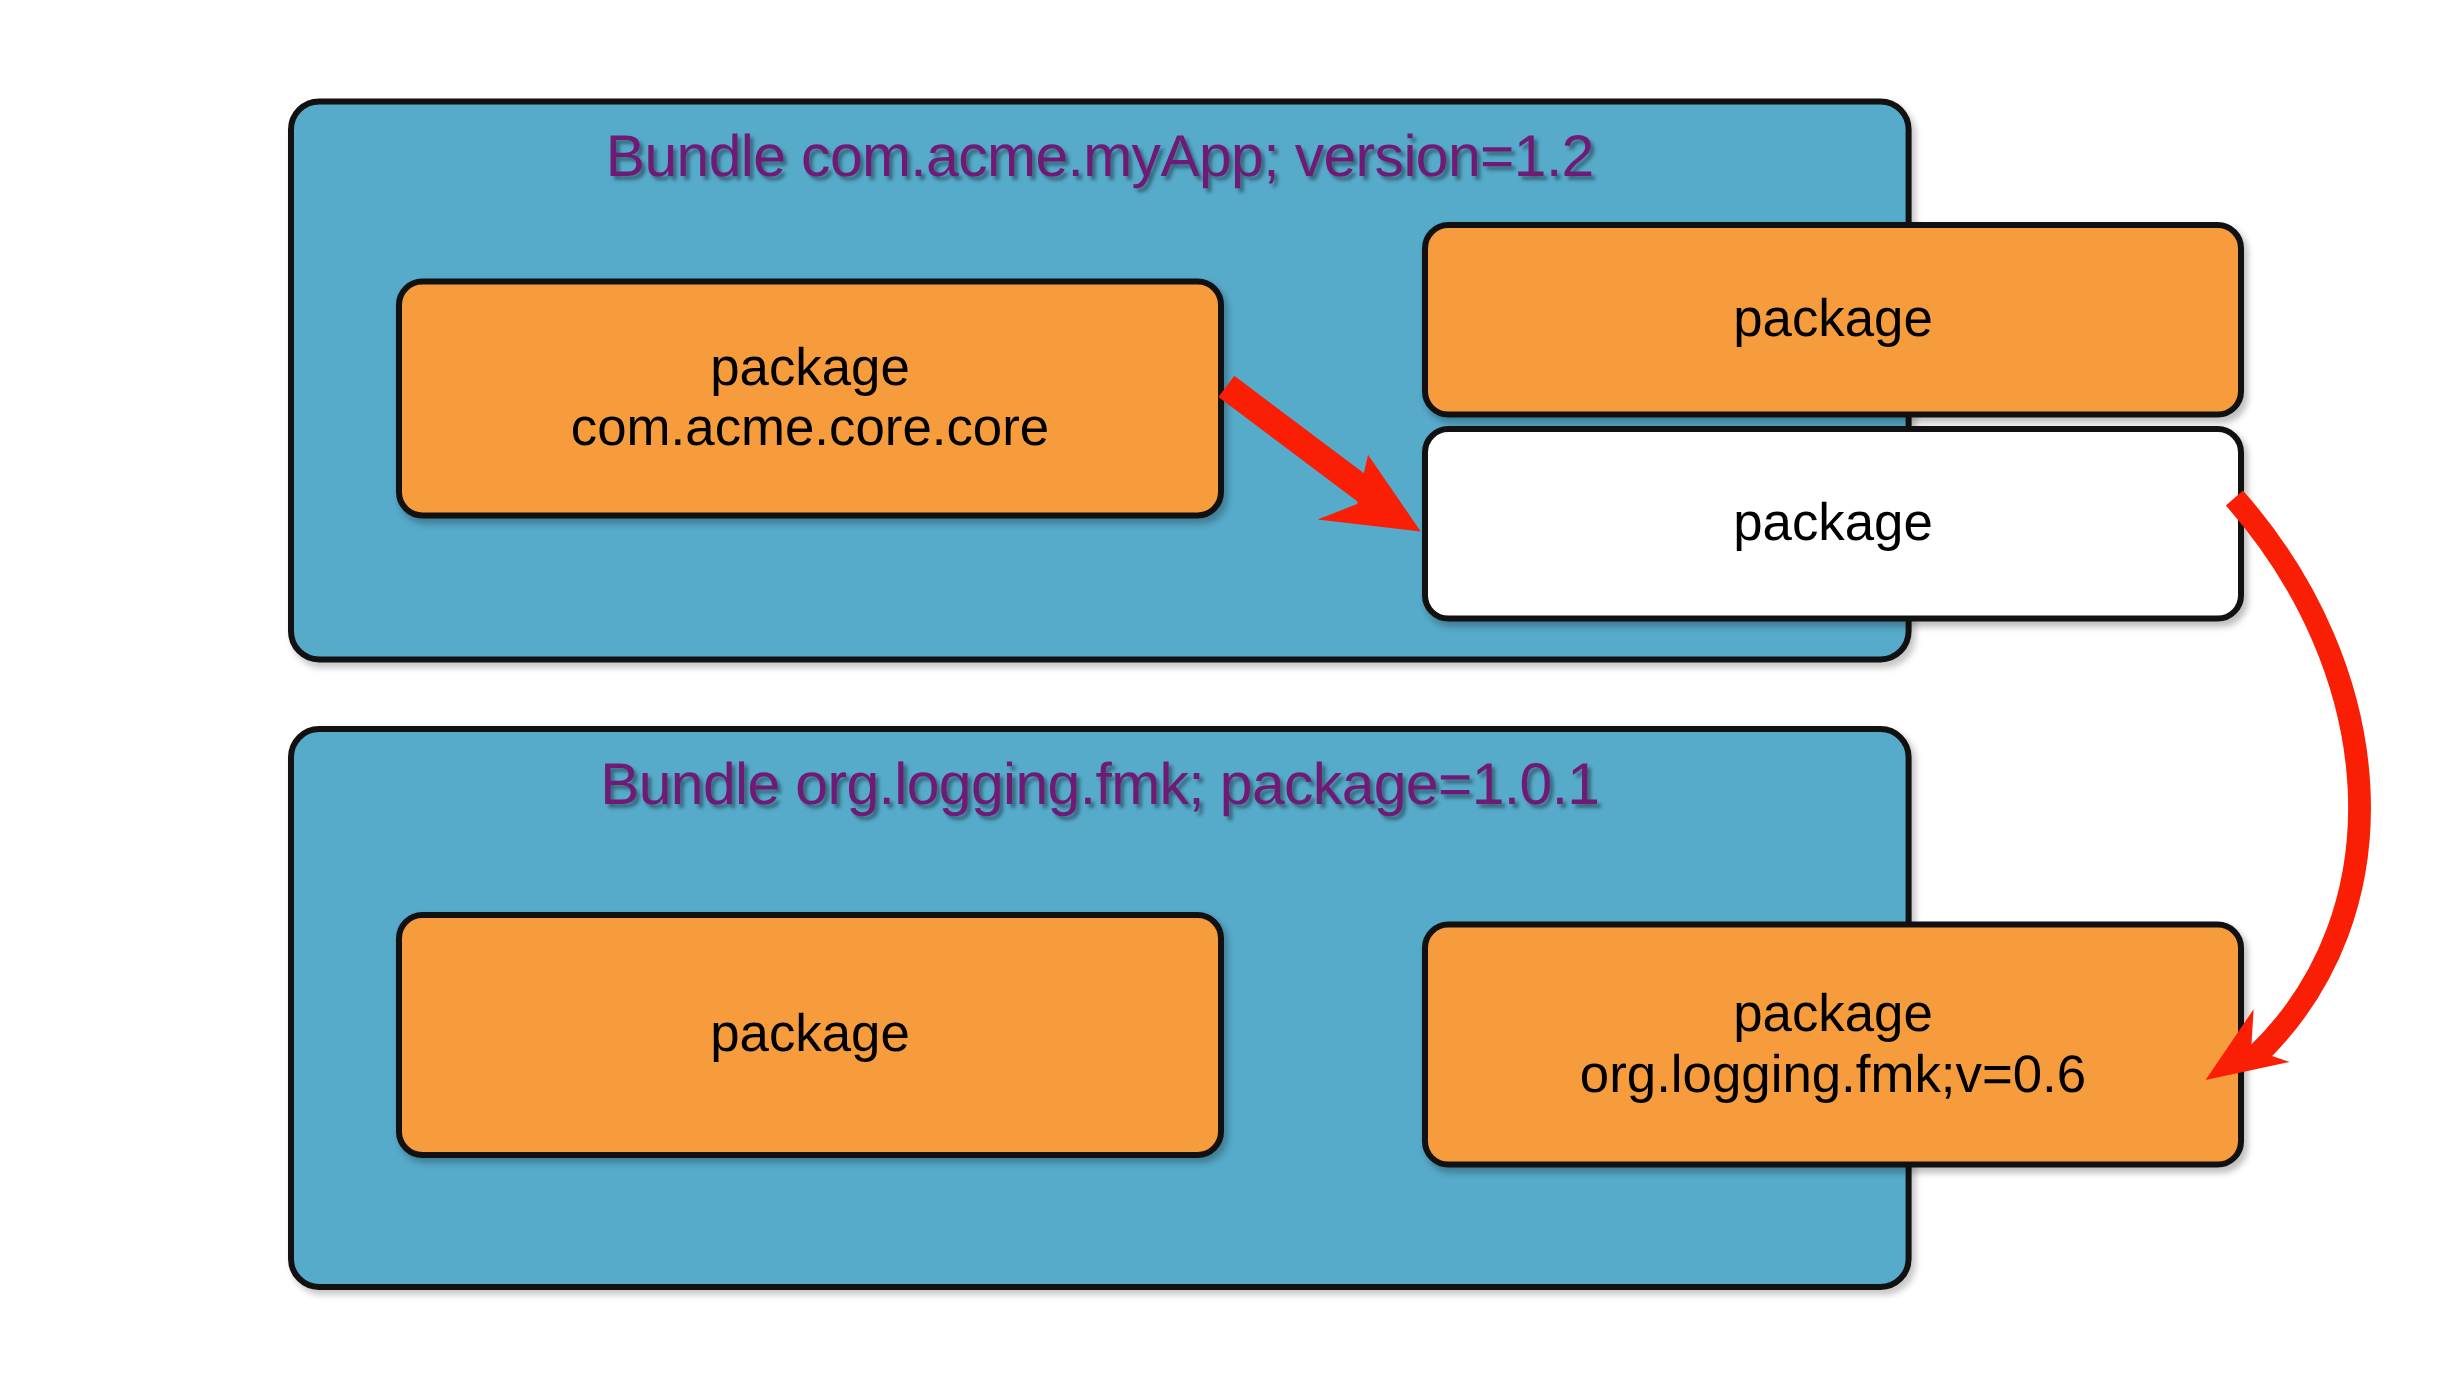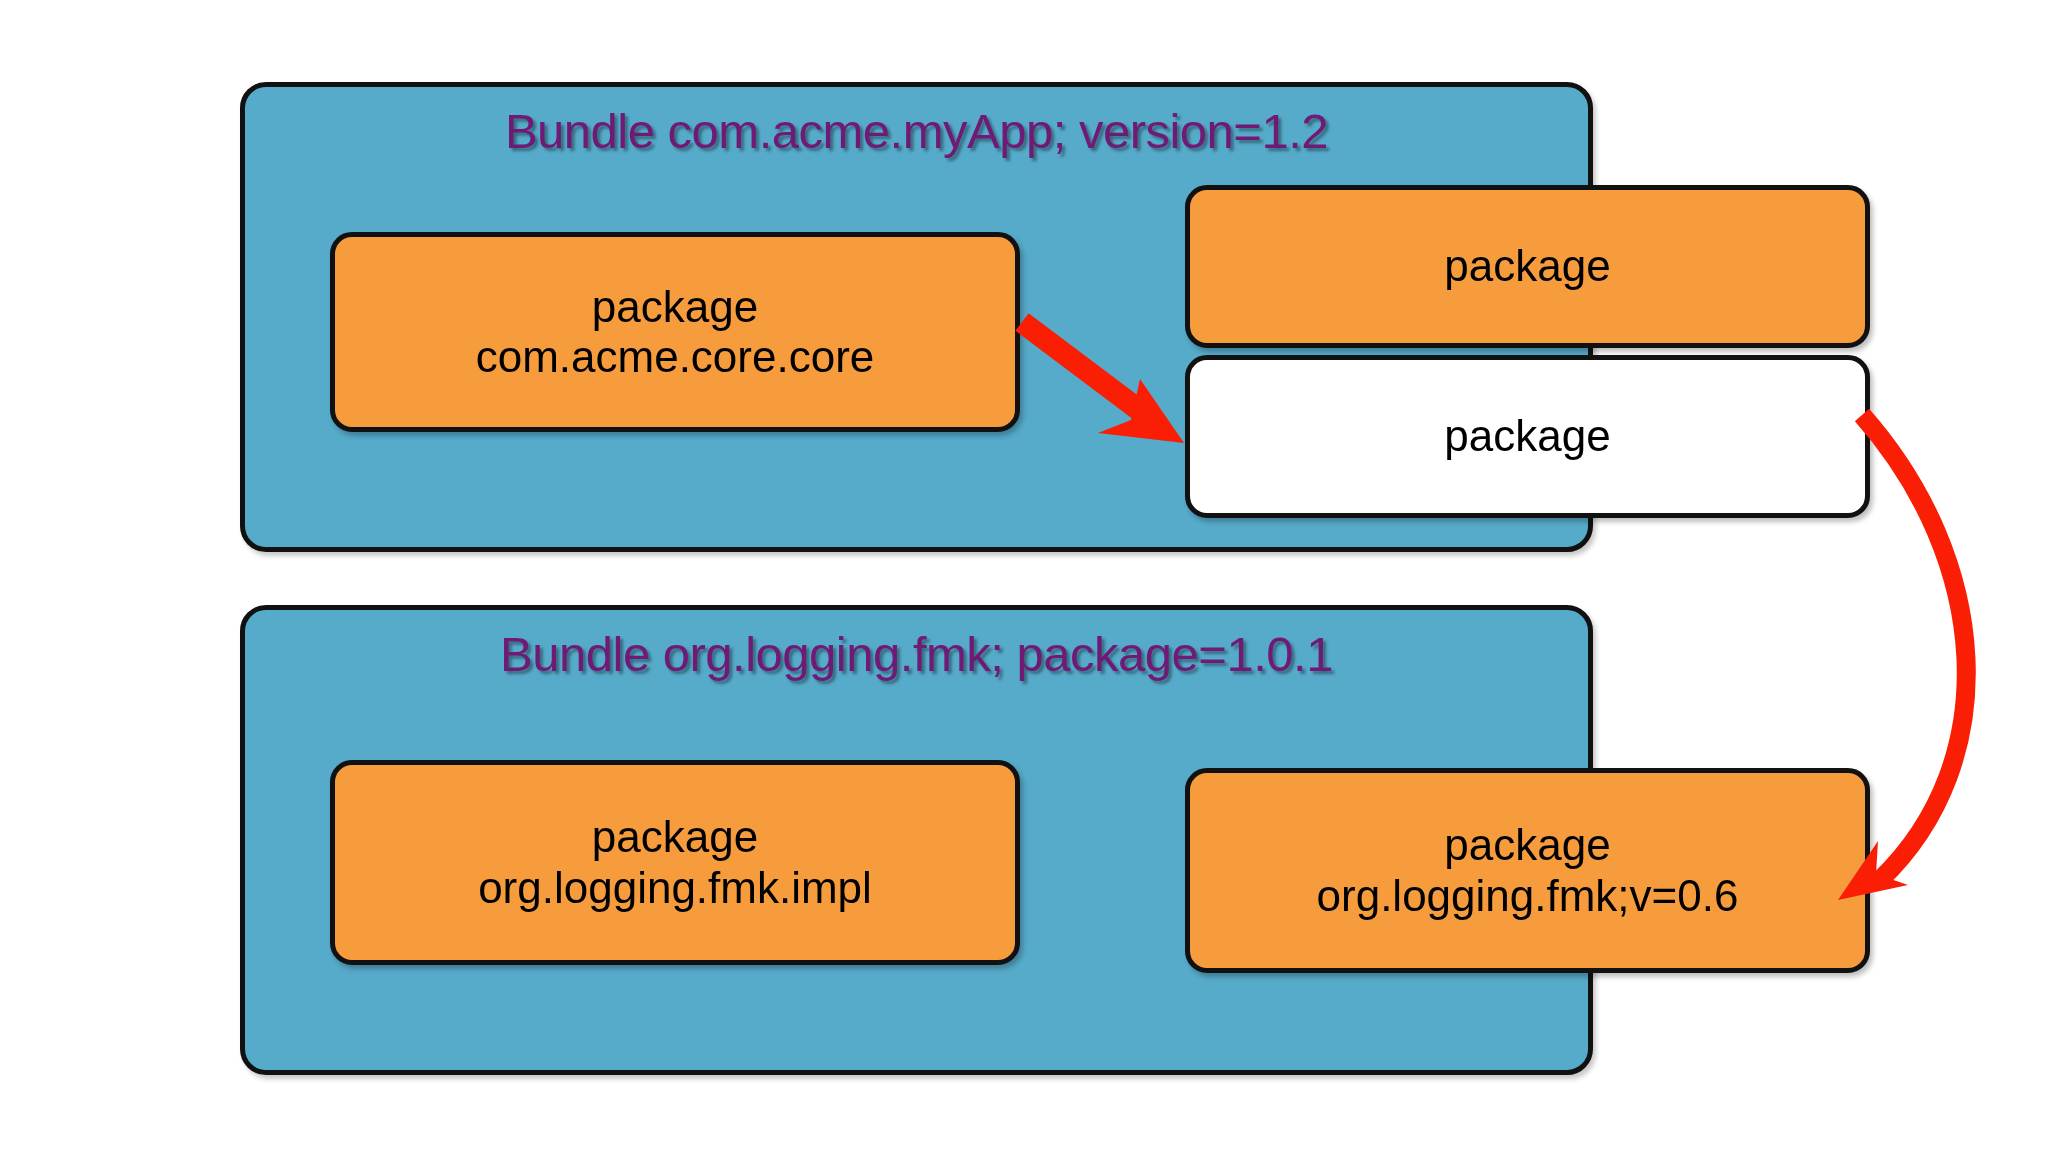--- a/index.html
+++ b/index.html
@@ -116,21 +116,20 @@
   <div class="pkg white" id="pkg-logging-fmk">
     <span class="l1">package</span>
   </div>
 
   <div class="bundle" id="bundle-logging">
     <div class="bundle-title">Bundle org.logging.fmk; package=1.0.1</div>
   </div>
 
   <div class="pkg orange" id="pkg-fmk-impl">
     <span class="l1">package</span>
-    <span class="l2">org.logging.fmk.impl</span>
   </div>
 
   <div class="pkg orange" id="pkg-fmk-v12">
     <span class="l1">package</span>
     <span class="l2">org.logging.fmk;v=0.6</span>
   </div>
 
   <svg id="arrow-layer" viewBox="0 0 2048 1152">
 
     <g>

